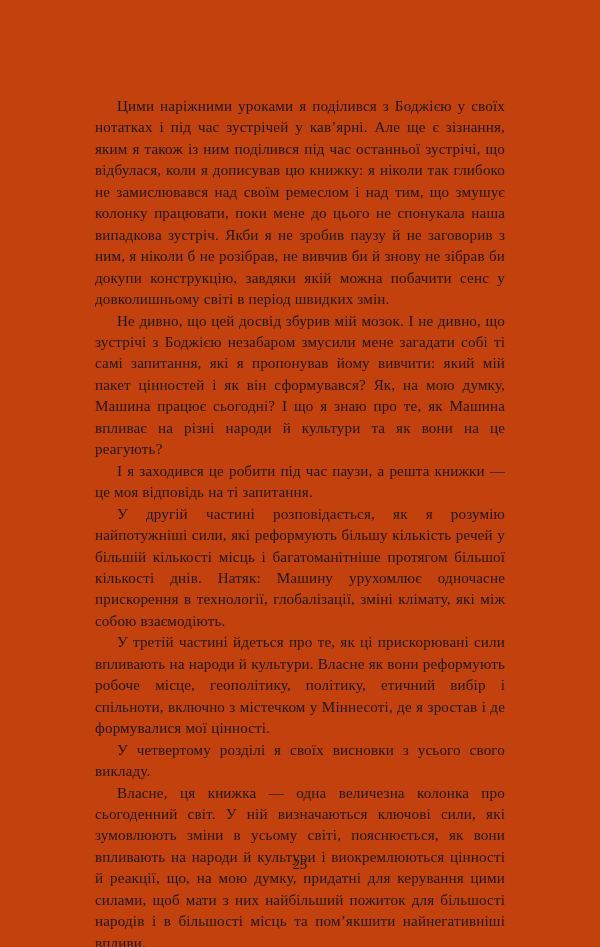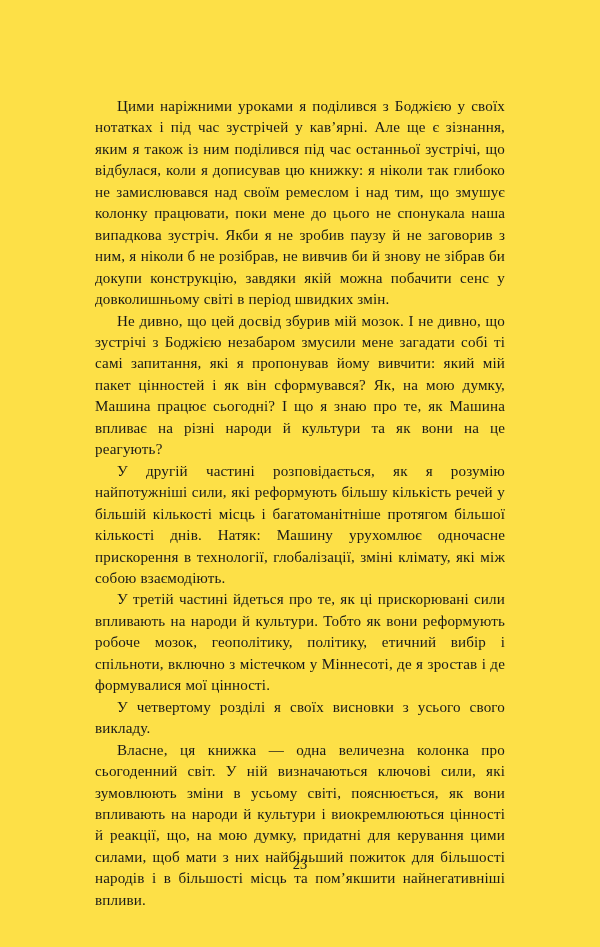--- a/index.html
+++ b/index.html
@@ -12,21 +12,21 @@
     background: #ffffff;
     font-family: "Liberation Serif", "DejaVu Serif", serif;
     color: #1a1a1a;
     overflow: hidden;
   }
 
   .page {
     position: relative;
     width: 600px;
     height: 947px;
-    background: #fde047;
+    background: #c2410c;
   }
 
   .text-block {
     position: absolute;
     left: 95px;
     top: 96px;
     width: 410px;
   }
 
   .para {
@@ -60,21 +60,22 @@
   }
 </style>
 </head>
 <body>
 
 <div class="page">
 
   <div class="text-block">
     <p class="para">Цими наріжними уроками я поділився з Боджією у своїх нотатках і під час зустрічей у кав’ярні. Але ще є зізнання, яким я також із ним поділився під час останньої зустрічі, що відбулася, коли я дописував цю книжку: я ніколи так глибоко не замислювався над своїм ремеслом і над тим, що змушує колонку працювати, поки мене до цього не спонукала наша випадкова зустріч. Якби я не зробив паузу й не заговорив з ним, я ніколи б не розібрав, не вивчив би й знову не зібрав би докупи конструкцію, завдяки якій можна побачити сенс у довколишньому світі в період швидких змін.</p>
     <p class="para">Не дивно, що цей досвід збурив мій мозок. І не дивно, що зустрічі з Боджією незабаром змусили мене загадати собі ті самі запитання, які я пропонував йому вивчити: який мій пакет цінностей і як він сформувався? Як, на мою думку, Машина працює сьогодні? І що я знаю про те, як Машина впливає на різні народи й культури та як вони на це реагують?</p>
+    <p class="para">І я заходився це робити під час паузи, а решта книжки — це моя відповідь на ті запитання.</p>
     <p class="para">У другій частині розповідається, як я розумію найпотужніші сили, які реформують більшу кількість речей у більшій кількості місць і багатоманітніше протягом більшої кількості днів. Натяк: Машину урухомлює одночасне прискорення в технології, глобалізації, зміні клімату, які між собою взаємодіють.</p>
-    <p class="para">У третій частині йдеться про те, як ці прискорювані сили впливають на народи й культури. Тобто як вони реформують робоче мозок, геополітику, політику, етичний вибір і спільноти, включно з містечком у Міннесоті, де я зростав і де формувалися мої цінності.</p>
+    <p class="para">У третій частині йдеться про те, як ці прискорювані сили впливають на народи й культури. Власне як вони реформують робоче місце, геополітику, політику, етичний вибір і спільноти, включно з містечком у Міннесоті, де я зростав і де формувалися мої цінності.</p>
     <p class="para">У четвертому розділі я своїх висновки з усього свого викладу.</p>
     <p class="para">Власне, ця книжка — одна величезна колонка про сьогоденний світ. У ній визначаються ключові сили, які зумовлюють зміни в усьому світі, пояснюється, як вони впливають на народи й культури і виокремлюються цінності й реакції, що, на мою думку, придатні для керування цими силами, щоб мати з них найбільший пожиток для більшості народів і в більшості місць та пом’якшити найнегативніші впливи.</p>
   </div>
 
   <div class="page-number">23</div>
 
 </div>
 
 </body></html>

